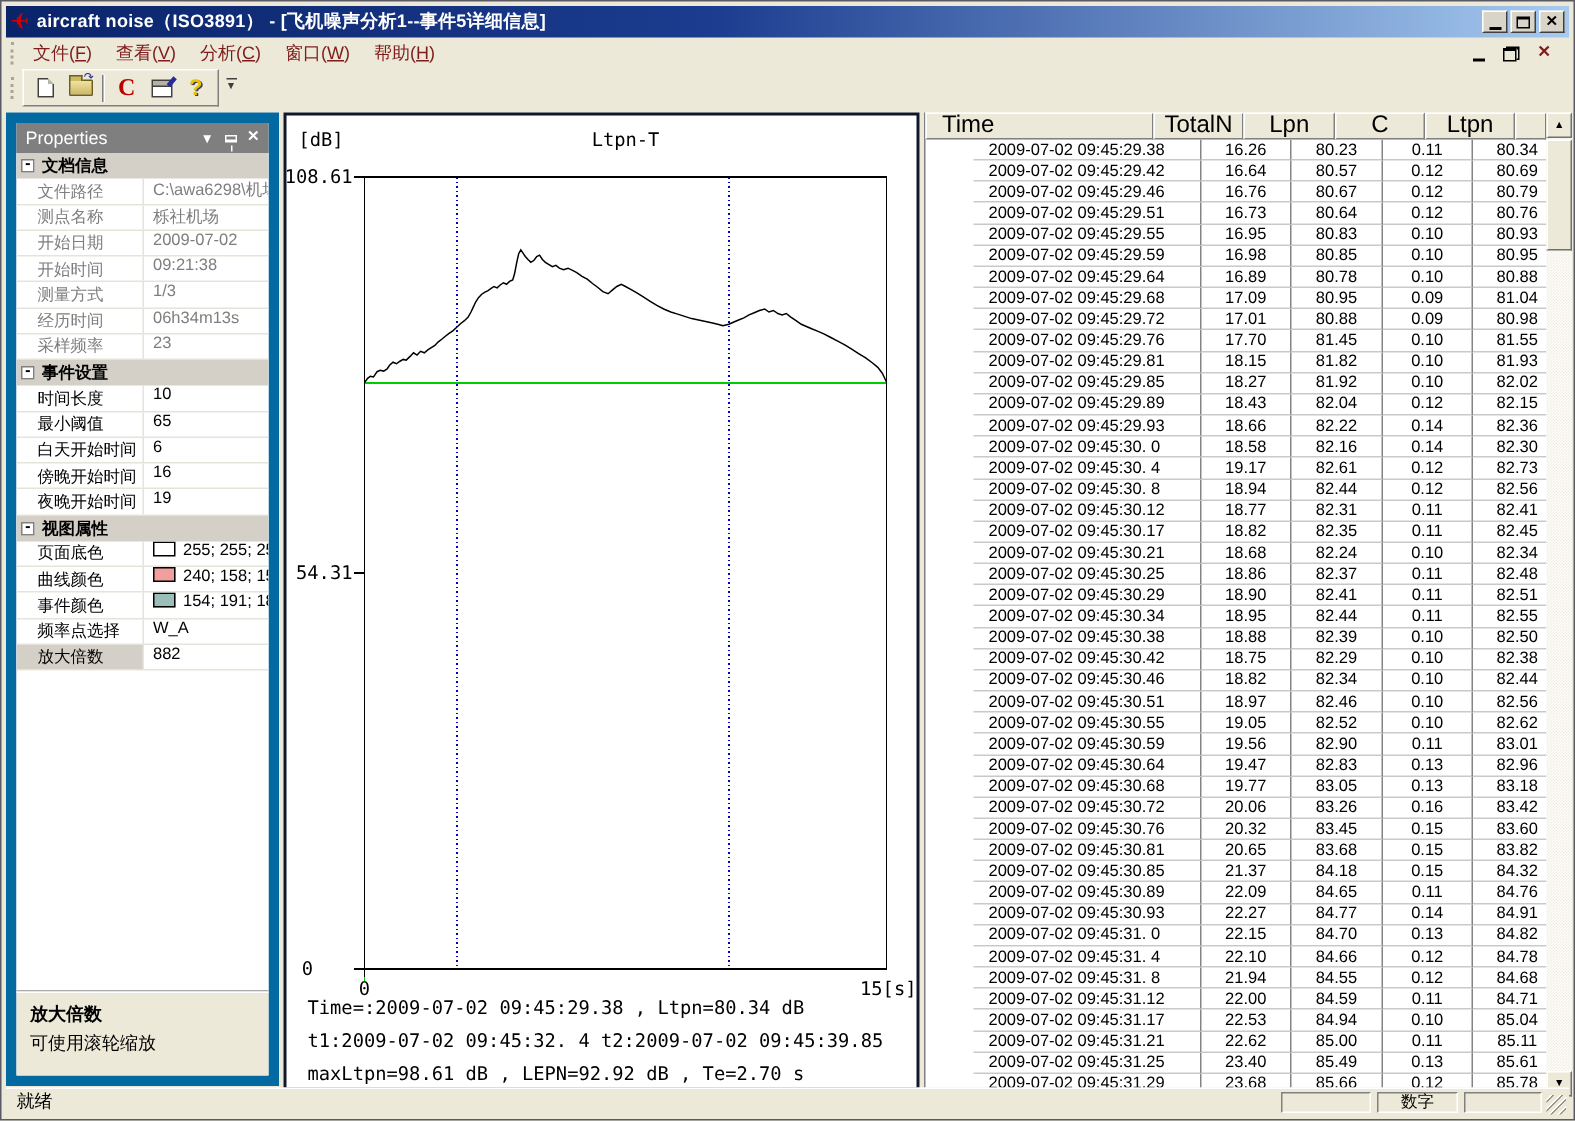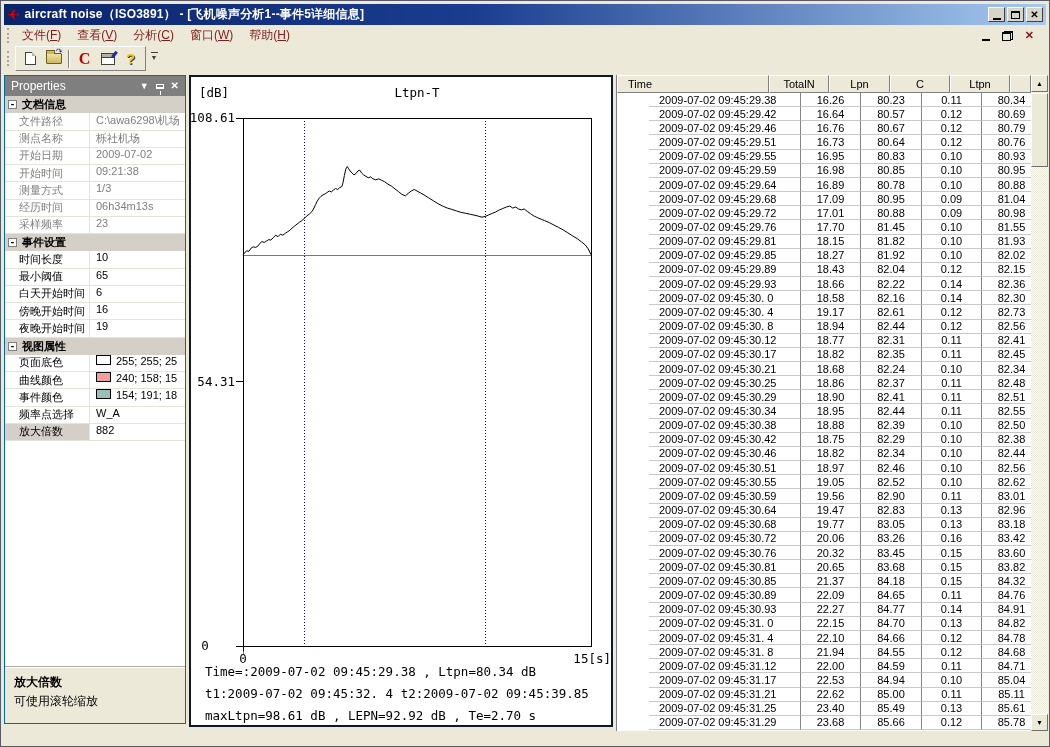--- a/index.html
+++ b/index.html
@@ -42,21 +42,21 @@
   .tb-sep{width:2px;height:18px;border-left:1px solid #808080;border-right:1px solid #fff;margin:0 3px;}
   .icon-c{color:#c00000;font-family:"Liberation Serif",serif;font-weight:bold;font-size:16px;line-height:1;}
   .icon-props{width:14px;height:12px;border:1px solid #404040;background:#fff;position:relative;}
   .icon-props::before{content:'';position:absolute;left:0;top:0;right:0;height:3px;background:#b5b29f;border-bottom:1px solid #404040;}
   .icon-props::after{content:'';position:absolute;right:-2px;top:-3px;width:3px;height:7px;background:#2a2a9a;transform:rotate(40deg);}
   .icon-help{color:#e8c400;font-size:15px;font-weight:bold;line-height:1;text-shadow:1px 1px 0 #3a3a6a;}
   .tb-overflow{width:12px;margin-left:2px;margin-top:6px;display:flex;flex-direction:column;align-items:center;color:#404040;}
   .tb-overflow .bar{width:7px;height:1px;background:#404040;margin-bottom:1px;}
   .tb-overflow .chev{font-size:7px;line-height:1;}
   
-  .props-panel{position:absolute;left:3px;top:74px;width:182px;height:649px;background:#fff;border:1px solid #0369a1;}
+  .props-panel{position:absolute;left:3px;top:74px;width:182px;height:649px;background:#fff;border:7px solid #0369a1;}
   .props-header{height:20px;background:#7F7F7F;color:#fff;display:flex;align-items:center;padding:0 6px;font-size:12px;}
   .ph-icons{margin-left:auto;display:flex;align-items:center;gap:7px;}
   .ph-chev{font-size:9px;line-height:1;}
   .pin-icon{display:inline-block;width:8px;height:5px;border:1px solid #fff;border-bottom-width:2px;position:relative;}
   .pin-icon::after{content:'';position:absolute;left:3px;top:6px;width:1px;height:4px;background:#fff;}
   .ph-x{font-size:10px;font-weight:bold;line-height:1;}
   .pg{position:absolute;top:20px;left:0;right:0;bottom:57px;background:#fff;overflow:hidden;font-size:11px;}
   .pg-cat{height:17.25px;background:#D4D0C8;display:flex;align-items:center;font-weight:bold;color:#000;}
   .pg-box{width:9px;height:9px;border:1px solid #808080;background:#fff;font-size:9px;line-height:7px;text-align:center;margin:0 5px 0 3px;flex:none;font-family:"DejaVu Sans Mono",monospace;}
   .pg-row{display:flex;height:17.25px;border-bottom:1px solid #E6E3DA;}
@@ -67,21 +67,21 @@
   .pg-swatch{width:15px;height:10px;border:1px solid #000;margin-right:5px;flex:none;}
   .props-desc{position:absolute;left:0;right:0;bottom:0;height:57px;background:#ECE9D8;border-top:2px groove #fff;padding:6px 9px;font-size:12px;}
   .props-desc .d-title{font-weight:bold;margin-bottom:2px;}
   
   .chart-panel{position:absolute;left:188px;top:74px;width:424px;height:652px;background:#fff;border:2px solid #0f172a;}
   .chart-panel svg{position:absolute;left:0;top:0;}
   .chart-text{font-family:"DejaVu Sans Mono",monospace;font-size:12.5px;fill:#000;}
   
   .table-panel{position:absolute;left:615px;top:74px;width:432px;height:656px;background:#fff;border-left:1px solid #808080;}
   .t-header{display:flex;height:18px;position:absolute;top:0;left:0;right:17px;}
-  .t-hcell{background:#ECE9D8;border:1px solid;border-color:#fff #808080 #808080 #fff;font-size:11px;
+  .t-hcell{background:#ECE9D8;border:1px solid;border-color:#fff #808080 #808080 #fff;font-size:16px;
            display:flex;align-items:center;justify-content:center;flex:none;}
   .t-hcell.c0{justify-content:flex-start;padding-left:10px;}
   .t-hcell.filler,.t-cell.filler{flex:1;}
   .t-body{position:absolute;top:18px;left:0;right:17px;bottom:0;overflow:hidden;}
   .t-row{display:flex;height:14.17px;padding-left:32px;}
   .t-cell{border-right:1px solid #848484;border-bottom:1px solid #C9C9C9;font-size:11px;
           display:flex;align-items:center;justify-content:center;overflow:hidden;white-space:nowrap;flex:none;}
   .c0{width:152px;} .t-cell.c0{justify-content:flex-start;padding-left:10px;}
   .c1{width:60px;} .c2{width:61px;} .c3{width:60px;} .c4{width:60px;}
   .t-cell.filler{border-right:none;position:relative;}
@@ -703,14 +703,21 @@
       <div class="sb-btn up">
           <span>▲</span>
         </div>
       <div class="sb-thumb"></div>
       <div class="sb-btn down">
           <span>▼</span>
         </div>
     </div>
   </div>
 
+  <div class="statusbar">
+    <span class="status-ready">就绪</span>
+    <span class="sb-pane pane-a"></span>
+    <span class="sb-pane pane-b">数字</span>
+    <span class="sb-pane pane-c"></span>
+    <span class="resize-grip"></span>
+  </div>
 
 </div>
 
 </body></html>

